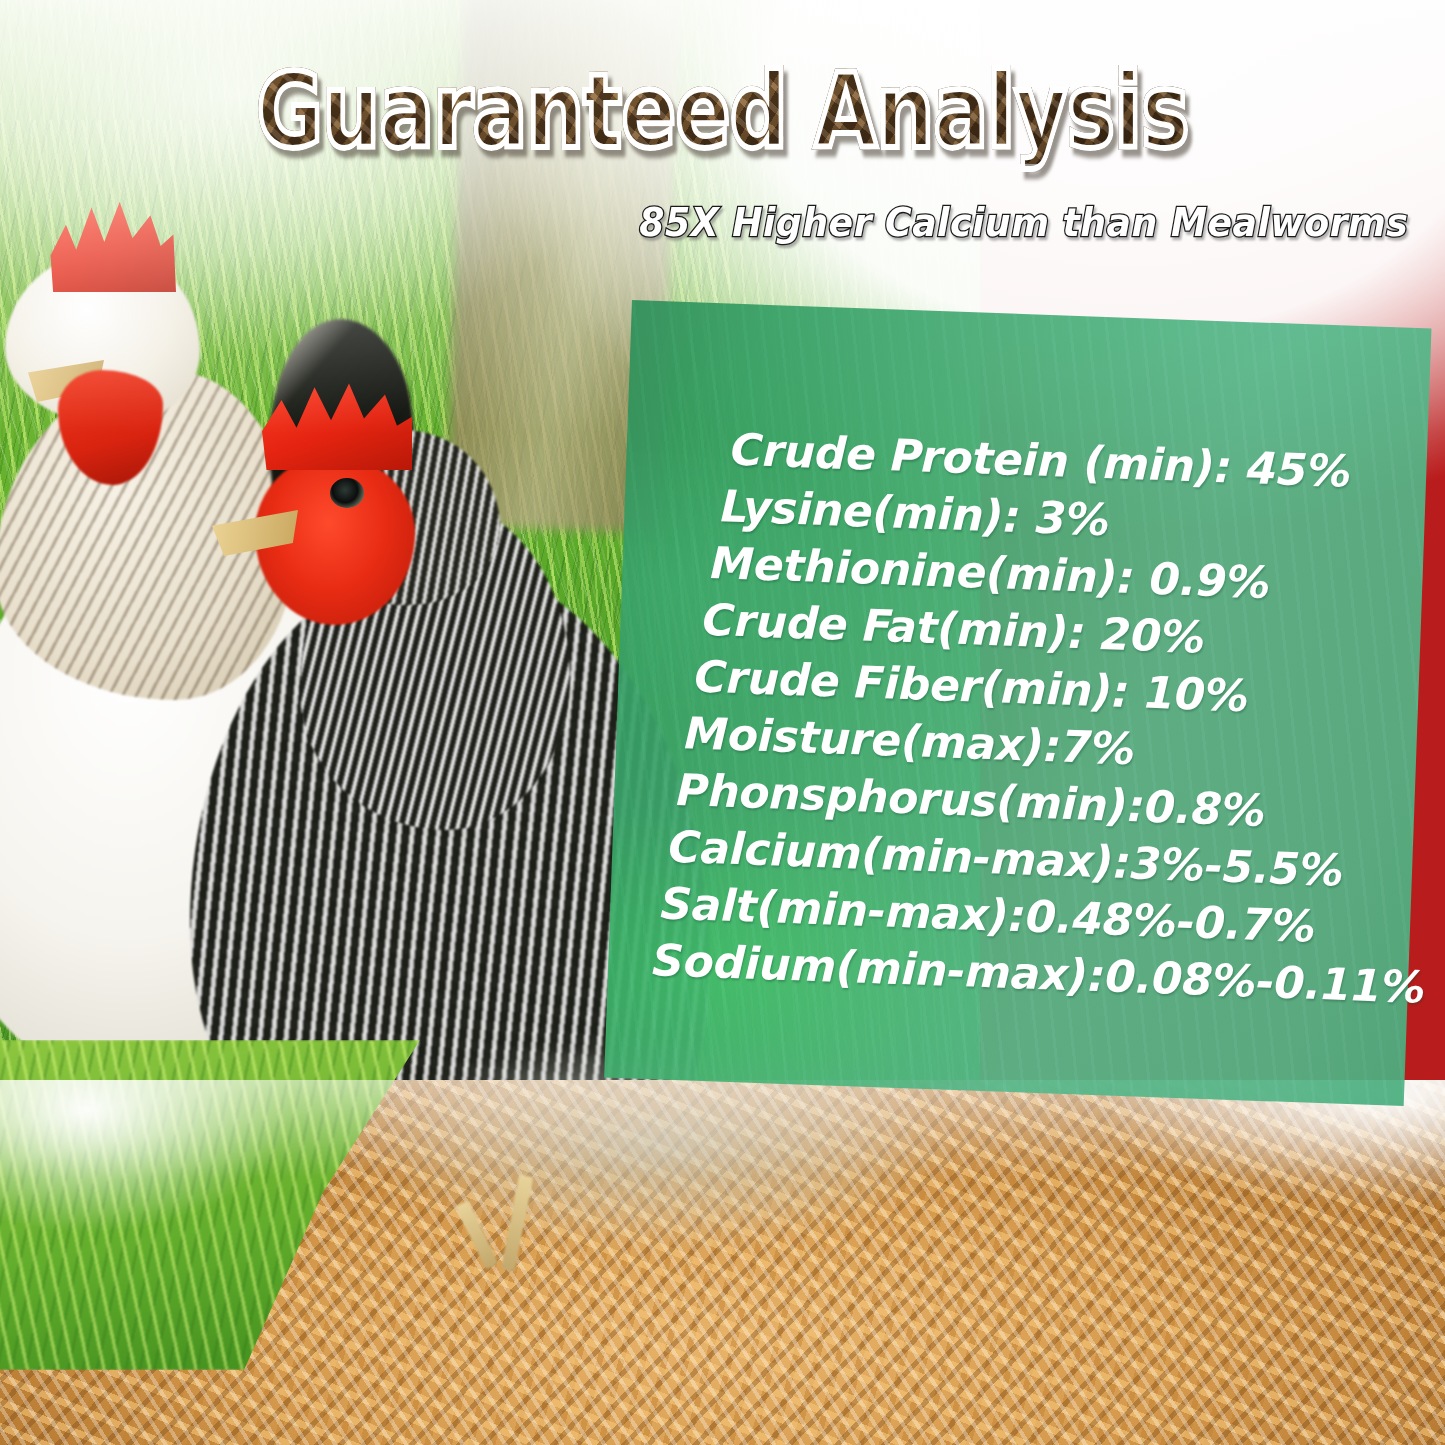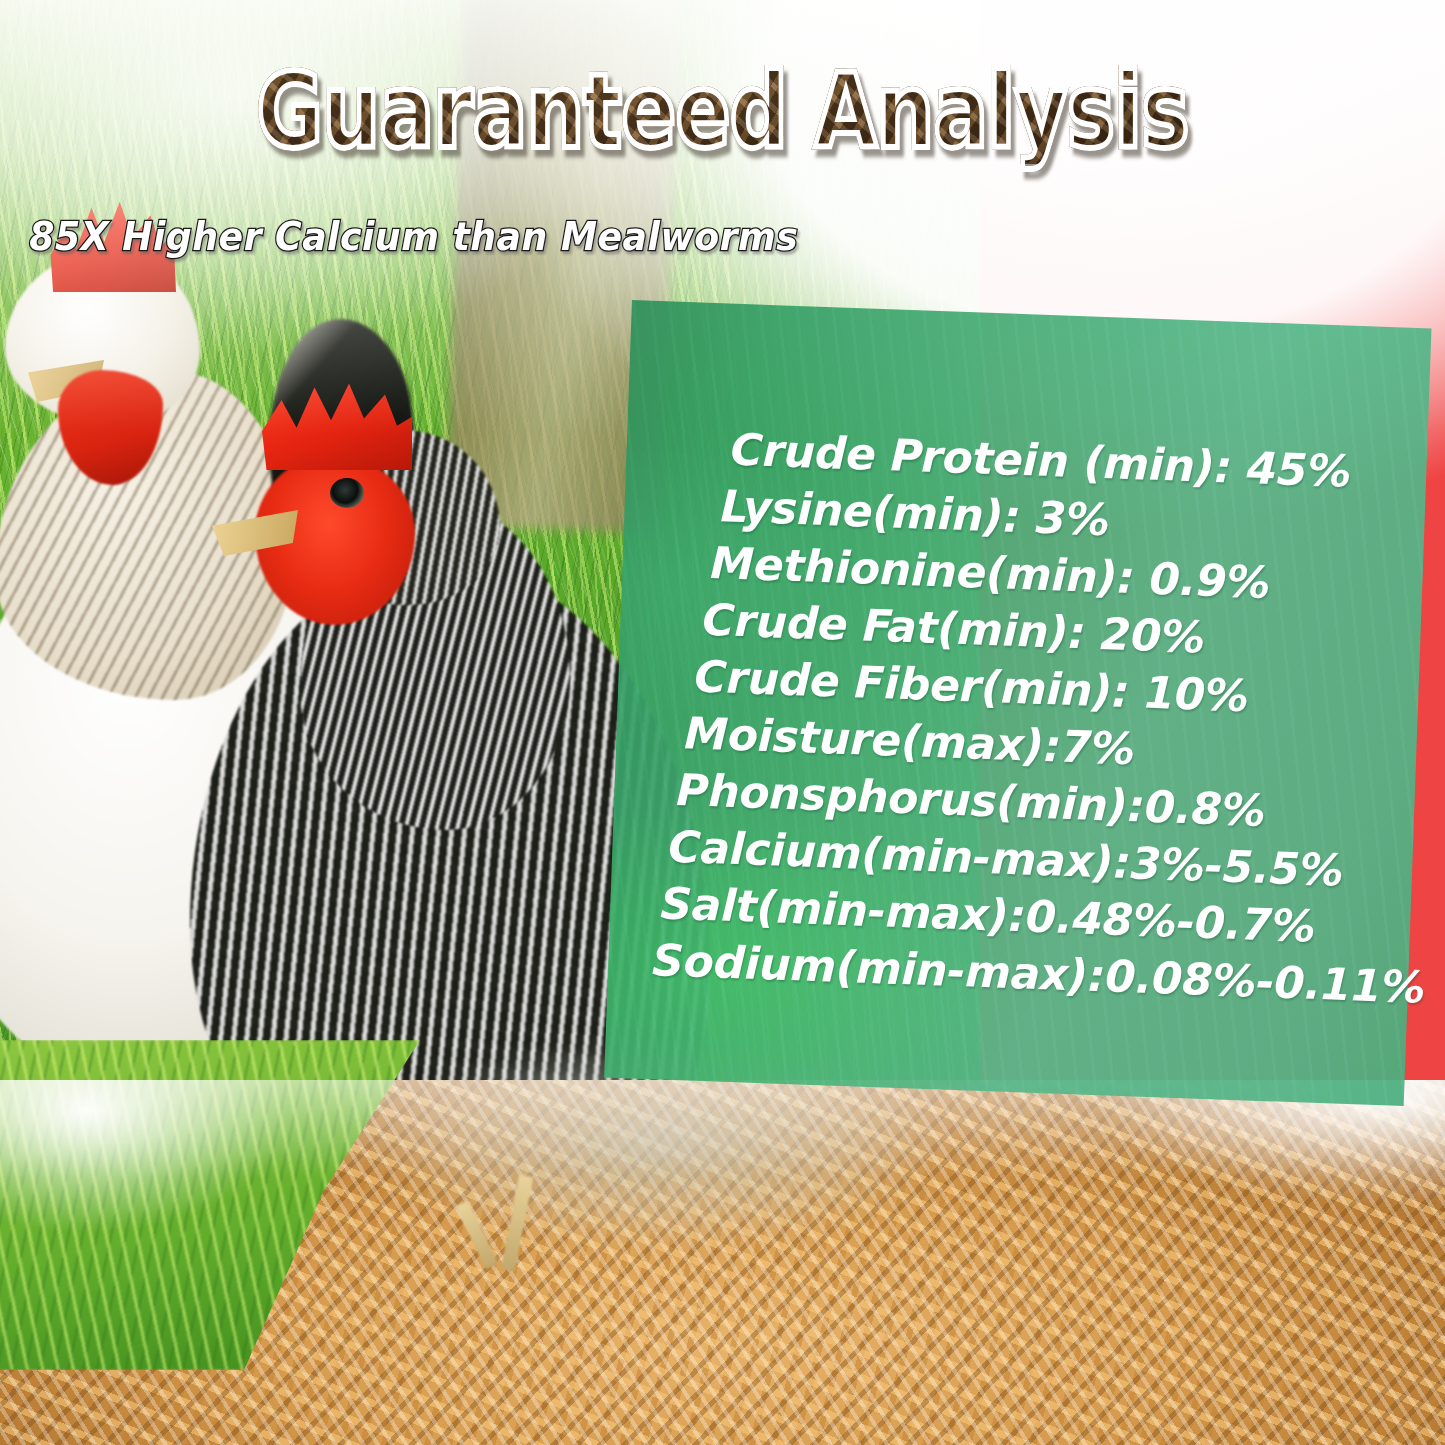--- a/index.html
+++ b/index.html
@@ -3,21 +3,21 @@
 <meta charset="utf-8">
 <style>
   html,body{margin:0;padding:0;}
   body{
     width:1445px;height:1445px;overflow:hidden;
     background:#ffffff;
     font-family:"Liberation Sans", sans-serif;
   }
   .poster{
     position:relative;width:1445px;height:1445px;overflow:hidden;
-    background:#ef4444;
+    background:#b91c1c;
   }
 
   
   .photo{position:absolute;inset:0;}
 
   
   .haze{
     position:absolute;left:0;top:0;width:1445px;height:1445px;
     background:
       radial-gradient(ellipse 900px 620px at 78% 6%, rgba(255,255,255,.99) 0%, rgba(255,255,255,.95) 40%, rgba(255,255,255,0) 72%),
@@ -210,21 +210,21 @@
       repeating-linear-gradient(36deg, rgba(255,255,255,.10) 0 6px, rgba(0,0,0,.22) 6px 18px),
       repeating-linear-gradient(-52deg, rgba(150,110,62,.55) 0 8px, rgba(60,38,18,.55) 8px 22px),
       radial-gradient(ellipse at 30% 30%, #9a7242 0%, #6d4e2a 45%, #402913 100%);
     -webkit-background-clip:text;
     background-clip:text;
     -webkit-text-stroke:6px #ffffff;
     paint-order:stroke fill;
     filter:drop-shadow(5px 7px 2px rgba(70,60,50,.55));
   }
   .subtitle{
-    position:absolute;left:0;top:214px;width:1445px;text-align:left;
+    position:absolute;left:0;top:200px;width:1445px;text-align:right;
     pointer-events:none;
   }
   .subtitle span{
     display:inline-block;
     font-family:"DejaVu Sans", sans-serif;
     font-style:italic;font-weight:700;
     font-size:39px;letter-spacing:.5px;
     transform:scaleX(.93);
     color:#ffffff;
     -webkit-text-stroke:2.6px #1a1a1a;

